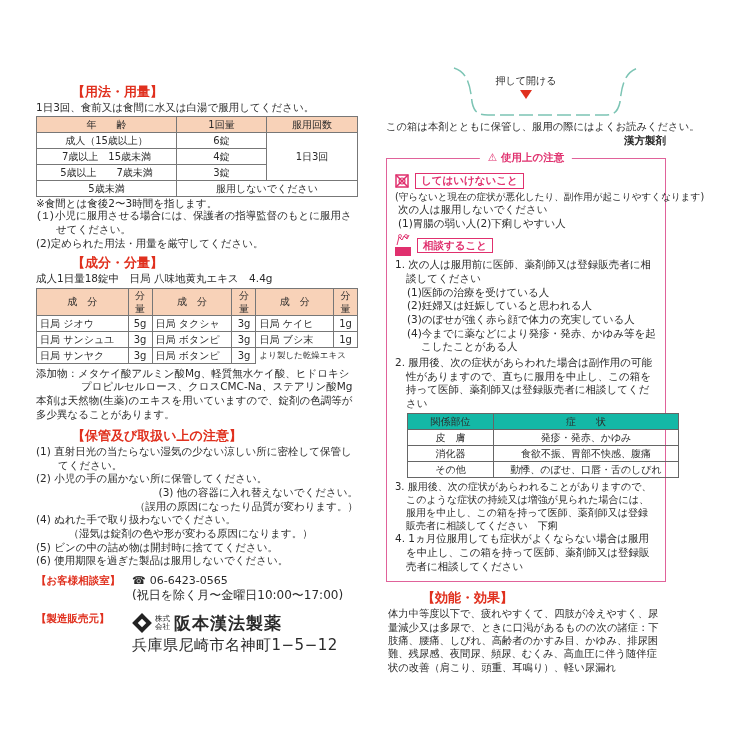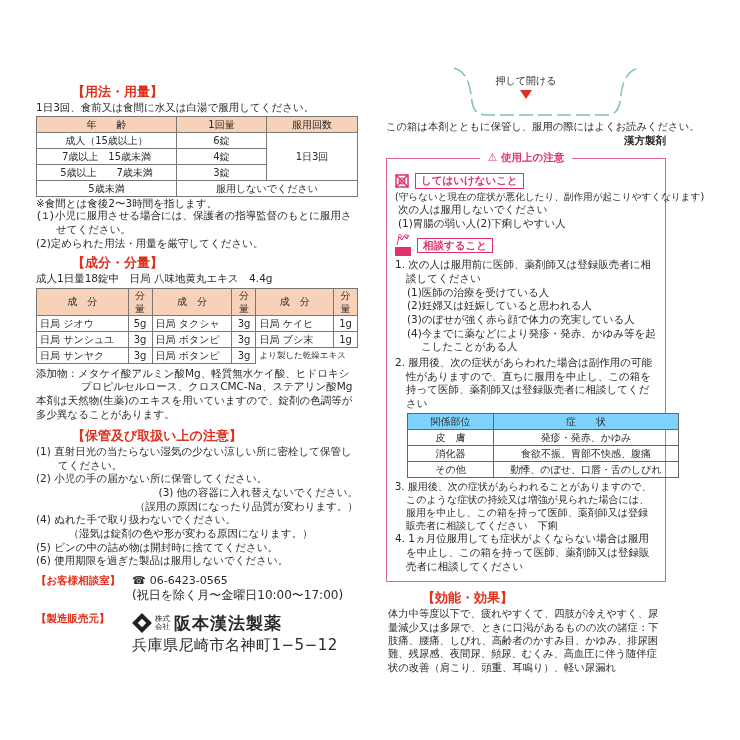--- a/index.html
+++ b/index.html
@@ -49,21 +49,21 @@
   .badge-row { display: flex; align-items: center; margin-top: 2px; }
   .x-icon { width: 14px; height: 14px; position: relative; margin-right: 6px; }
   .pink-label { border: 1px solid #e0306e; color: #e0306e; font-weight: bold; padding: 0 5px; font-size: 10.5px; }
   .sodan-icon { width: 16px; height: 22px; position: relative; margin-right: 6px; }
   .sodan-icon .block { position: absolute; left: 0; bottom: 0; width: 16px; height: 9px; background: #e0306e; }
   .num-item { padding-left: 11px; text-indent: -11px; }
   .sub-item { padding-left: 12px; }
   .sub-item.wrap { padding-left: 26px; text-indent: -14px; }
   .tbl-sym { width: 272px; margin-left: 12px; margin-top: 3px; margin-bottom: 2px; }
   .tbl-sym td, .tbl-sym th { border: 1px solid #666; text-align: center; font-size: 10px; height: 16px; font-weight: normal; }
-  .tbl-sym th { background: #7dd3fc; }
+  .tbl-sym th { background: #14b8a6; }
   .tbl-sym td:first-child, .tbl-sym th:first-child { width: 86px; }
   .efficacy { margin-top: 8px; }
   .efficacy .body { padding-left: 2px; font-size: 10.3px; }
 </style>
 </head>
 <body>
 
 <div class="col-left">
 
   <div class="sec-title">【用法・用量】</div>

